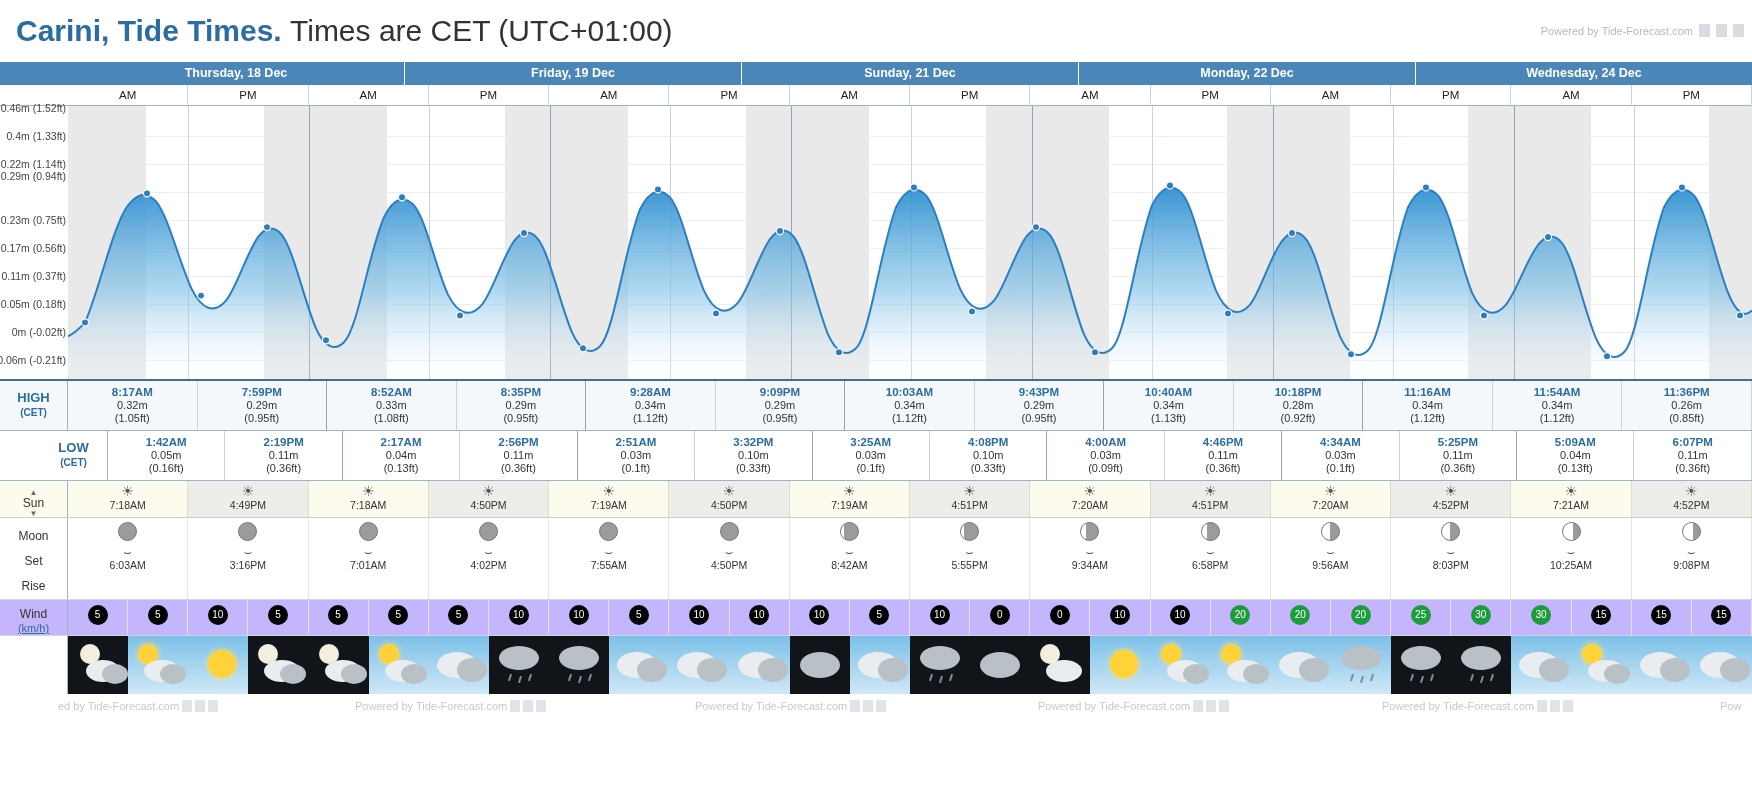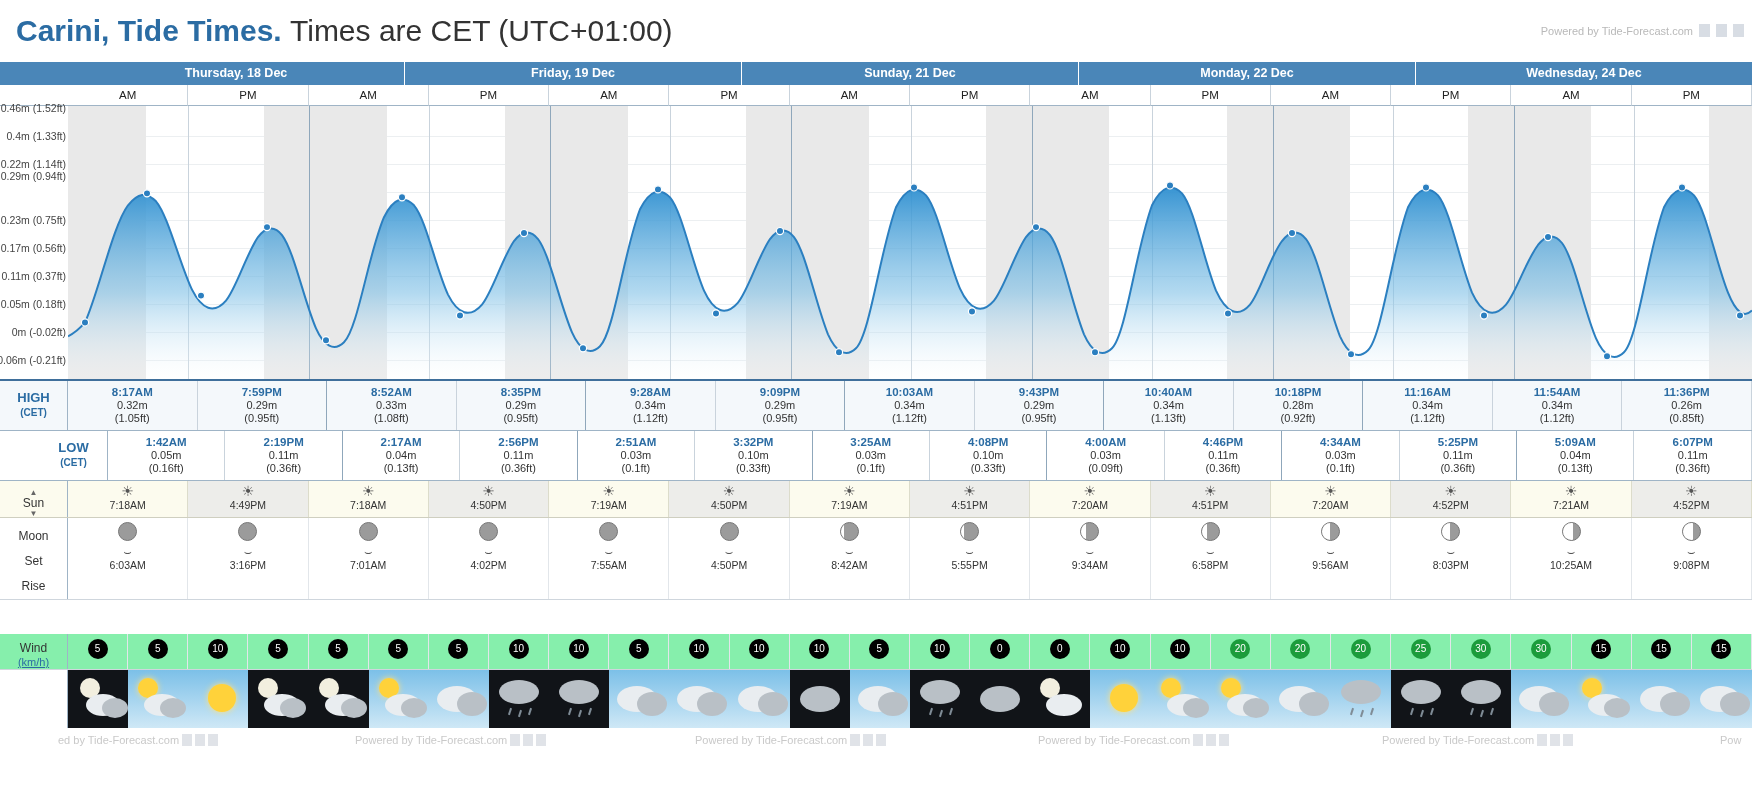--- a/index.html
+++ b/index.html
@@ -82,21 +82,21 @@
   .moonrow { display:flex; width:1752px; background:#fff; border-bottom:1px solid #cfd6dd; }
   .moonrow .lbl { width:68px; flex:0 0 68px; font-size:12px; color:#333; text-align:center; padding-top:6px; line-height:25px; border-right:1px solid #9fb4c6; }
   .moonrow .lbl div { line-height:25px; }
   .moonrow .cells { flex:1 1 auto; display:flex; }
   .mooncell { flex:1 1 0; text-align:center; padding:4px 0 3px; border-right:1px solid #e2e6ea; font-size:10.5px; color:#333; }
   .moon-glyph { width:19px; height:19px; border-radius:50%; display:inline-block; position:relative; background:#9b9b9b; border:1px solid #777; overflow:hidden; }
   .moon-glyph i { position:absolute; top:-1px; bottom:-1px; background:#ffffff; }
   .moonsetico { display:block; font-size:13px; line-height:14px; color:#555; margin-top:2px;}
 
   
-  .windrow { display:flex; width:1752px; background:#86efac; border-bottom:1px solid #cfd6dd;margin-top:34px; }
+  .windrow { display:flex; width:1752px; background:#c4b5fd; border-bottom:1px solid #cfd6dd; }
   .windrow .lbl { width:68px; flex:0 0 68px; text-align:center; font-size:12px; color:#333; padding-top:7px; line-height:14px; border-right:1px solid #9fb4c6; }
   .windrow .lbl a { color:#2b6ca3; text-decoration:underline; font-size:11px; }
   .windrow .cells { flex:1 1 auto; display:flex; }
   .windcell { flex:1 1 0; text-align:center; padding:4px 0 3px; border-right:1px solid #e2e6ea; }
   .wind-badge { display:inline-block; width:20px; height:20px; border-radius:50%; background:#000; color:#fff;
                 font-size:10px; line-height:20px; text-align:center; position:relative; }
   .wind-badge.green { background:#1c9c3c; }
 
   
   .wxrow { display:flex; width:1752px; height:58px; }

